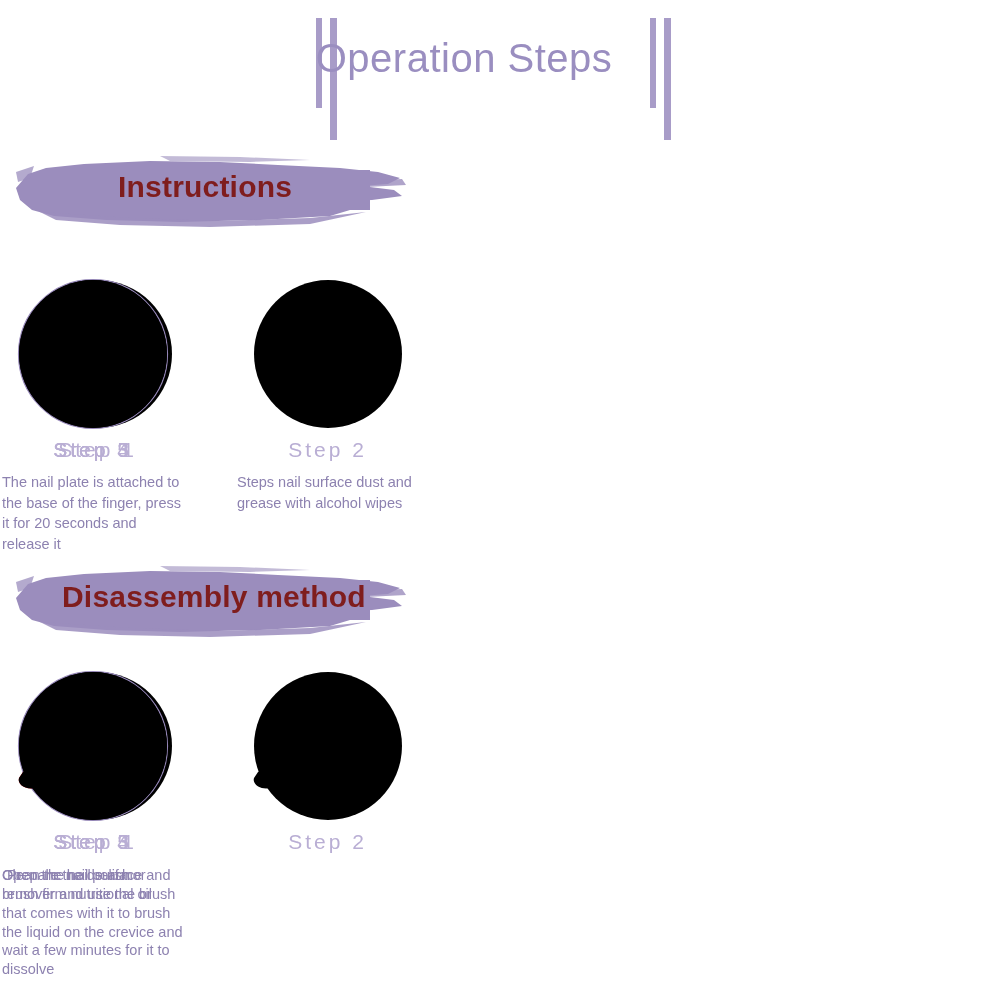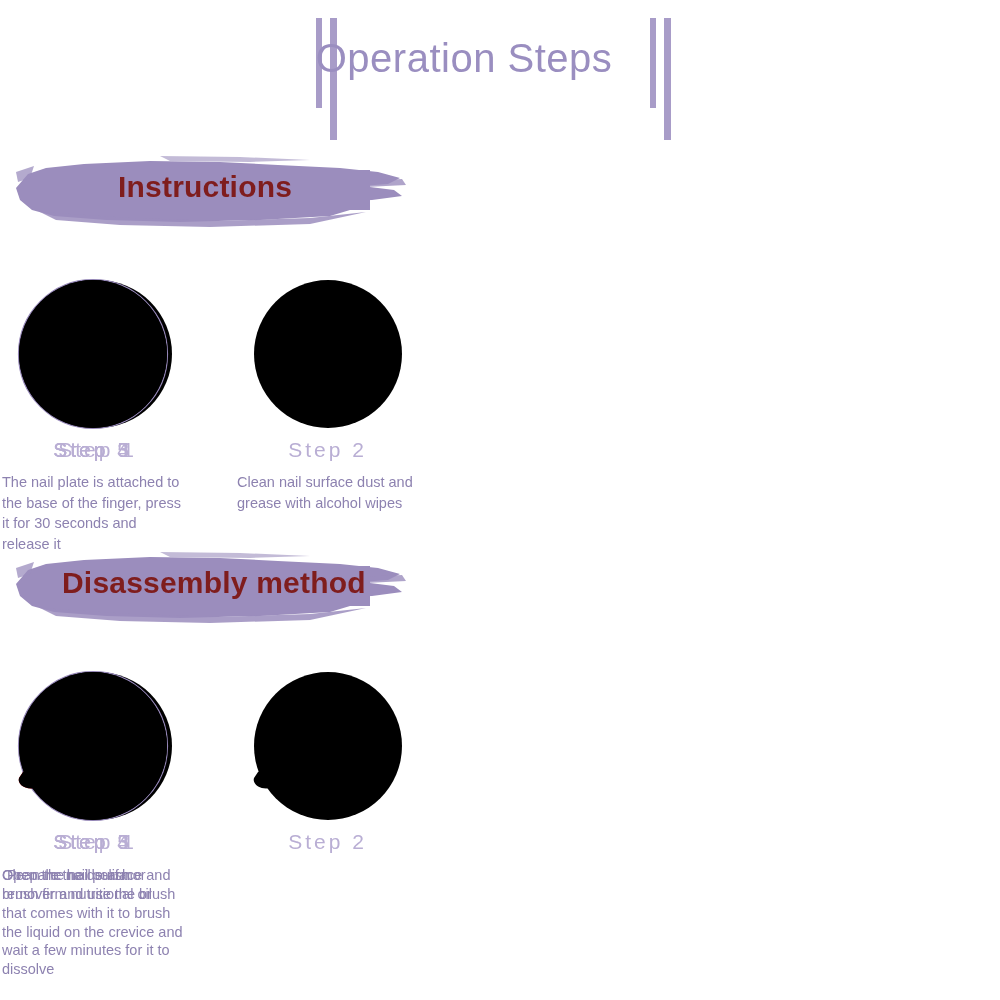--- a/index.html
+++ b/index.html
@@ -54,21 +54,21 @@
     position: absolute;
     left: 108px;
     top: 18px;
     font-size: 30px;
     font-weight: 700;
     color: #7f1d1d;
     letter-spacing: 0.2px;
     white-space: nowrap;
   }
   #banner-instructions { top: 152px; }
-  #banner-disassembly  { top: 548px; }
+  #banner-disassembly  { top: 562px; }
 
   
   .row {
     position: absolute;
     left: 0;
     width: 1000px;
   }
   #row-instructions { top: 276px; }
   #row-disassembly  { top: 668px; }
 
@@ -193,21 +193,21 @@
           <path class="art-thin" d="M120,136 C132,128 140,116 142,104"></path>
         </g>
         <defs>
             <clipPath id="clip2">
               <circle cx="78" cy="78" r="73"></circle>
             </clipPath>
           </defs>
       </svg>
     </div>
     <div class="step-label">Step 2</div>
-    <div class="step-desc">Clean nail surface dust and grease with alcohol wipes</div>
+    <div class="step-desc">Steps nail surface dust and grease with alcohol wipes</div>
   </div>
 
   <div class="step c2">
     <div class="circ-wrap">
       <svg width="156" height="156" viewBox="0 0 156 156">
         <circle class="ring" cx="78" cy="78" r="74"></circle>
         <g clip-path="url(#clip3)">
           <path class="art-thin" d="M0,44 C18,38 40,36 58,42 C72,47 82,56 88,66"></path>
           <path class="art-thin" d="M0,62 C16,54 36,52 52,58"></path>
           <path class="art-thin" d="M2,92 C22,84 46,82 64,88 C76,92 84,100 88,108"></path>
@@ -249,21 +249,21 @@
         </g>
         <path class="redfill" d="M56,62 C70,58 84,62 88,74 C92,88 86,102 72,104 C58,106 48,98 46,84 C45,72 48,65 56,62 Z"></path>
         <defs>
             <clipPath id="clip4">
               <circle cx="78" cy="78" r="73"></circle>
             </clipPath>
           </defs>
       </svg>
     </div>
     <div class="step-label">Step 4</div>
-    <div class="step-desc">The nail plate is attached to the base of the finger, press it for 30 seconds and release it</div>
+    <div class="step-desc">The nail plate is attached to the base of the finger, press it for 20 seconds and release it</div>
   </div>
 
   <div class="step c4">
     <div class="circ-wrap">
       <svg width="156" height="156" viewBox="0 0 156 156">
         <circle class="ring" cx="78" cy="78" r="74"></circle>
         <g clip-path="url(#clip5)">
           <path class="art-thin" d="M0,68 C20,58 46,54 70,60 C88,64 100,74 108,86"></path>
           <path class="art-thin" d="M2,86 C22,78 46,76 66,82"></path>
           <path class="art-thin" d="M6,108 C26,100 50,98 70,104"></path>

